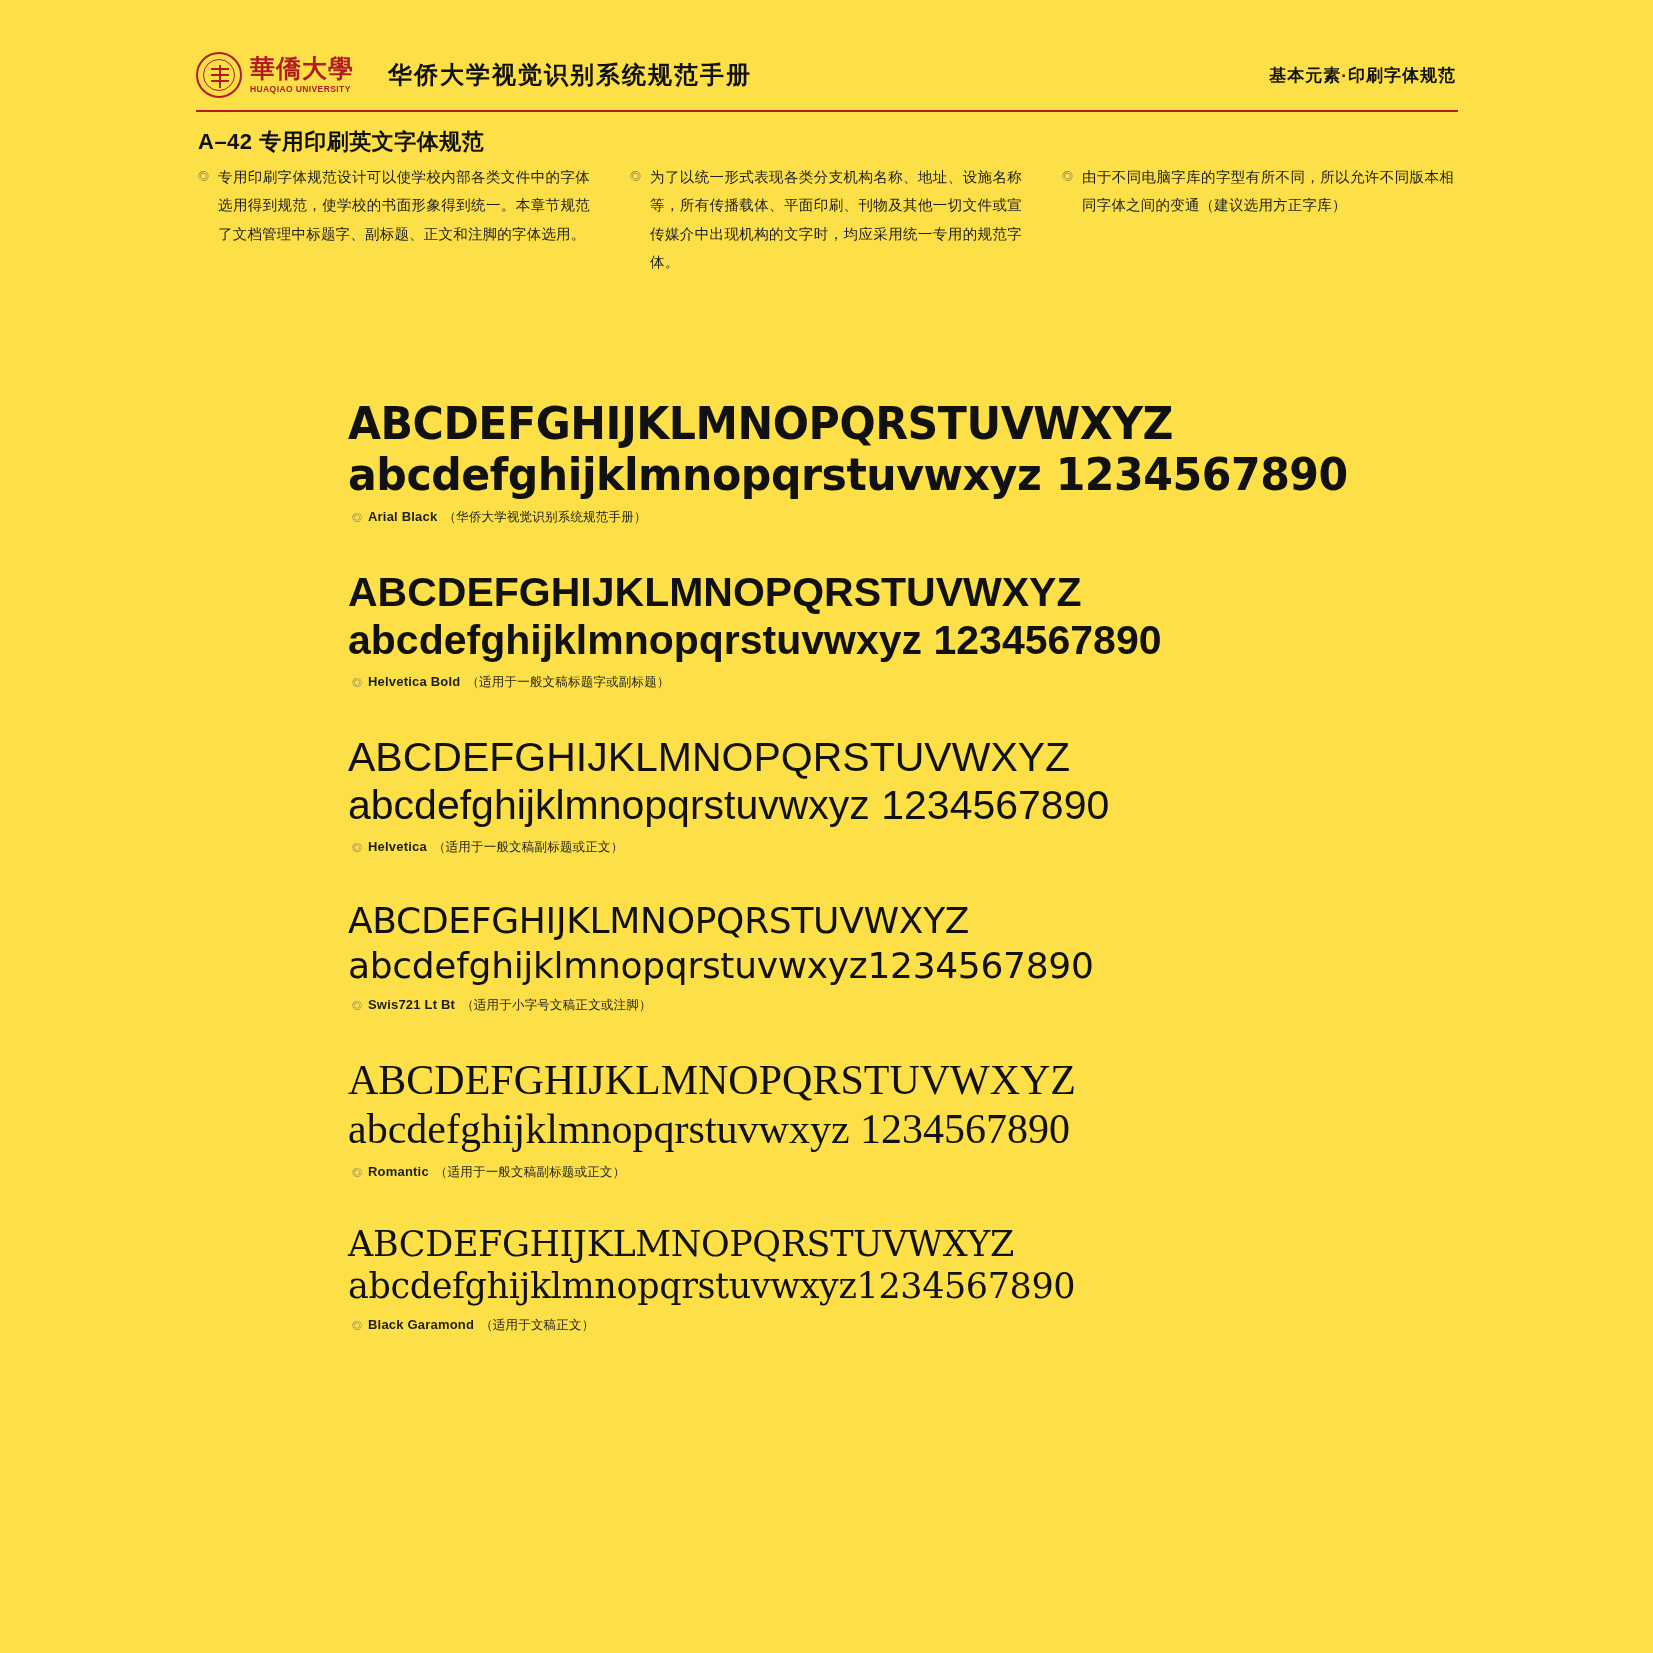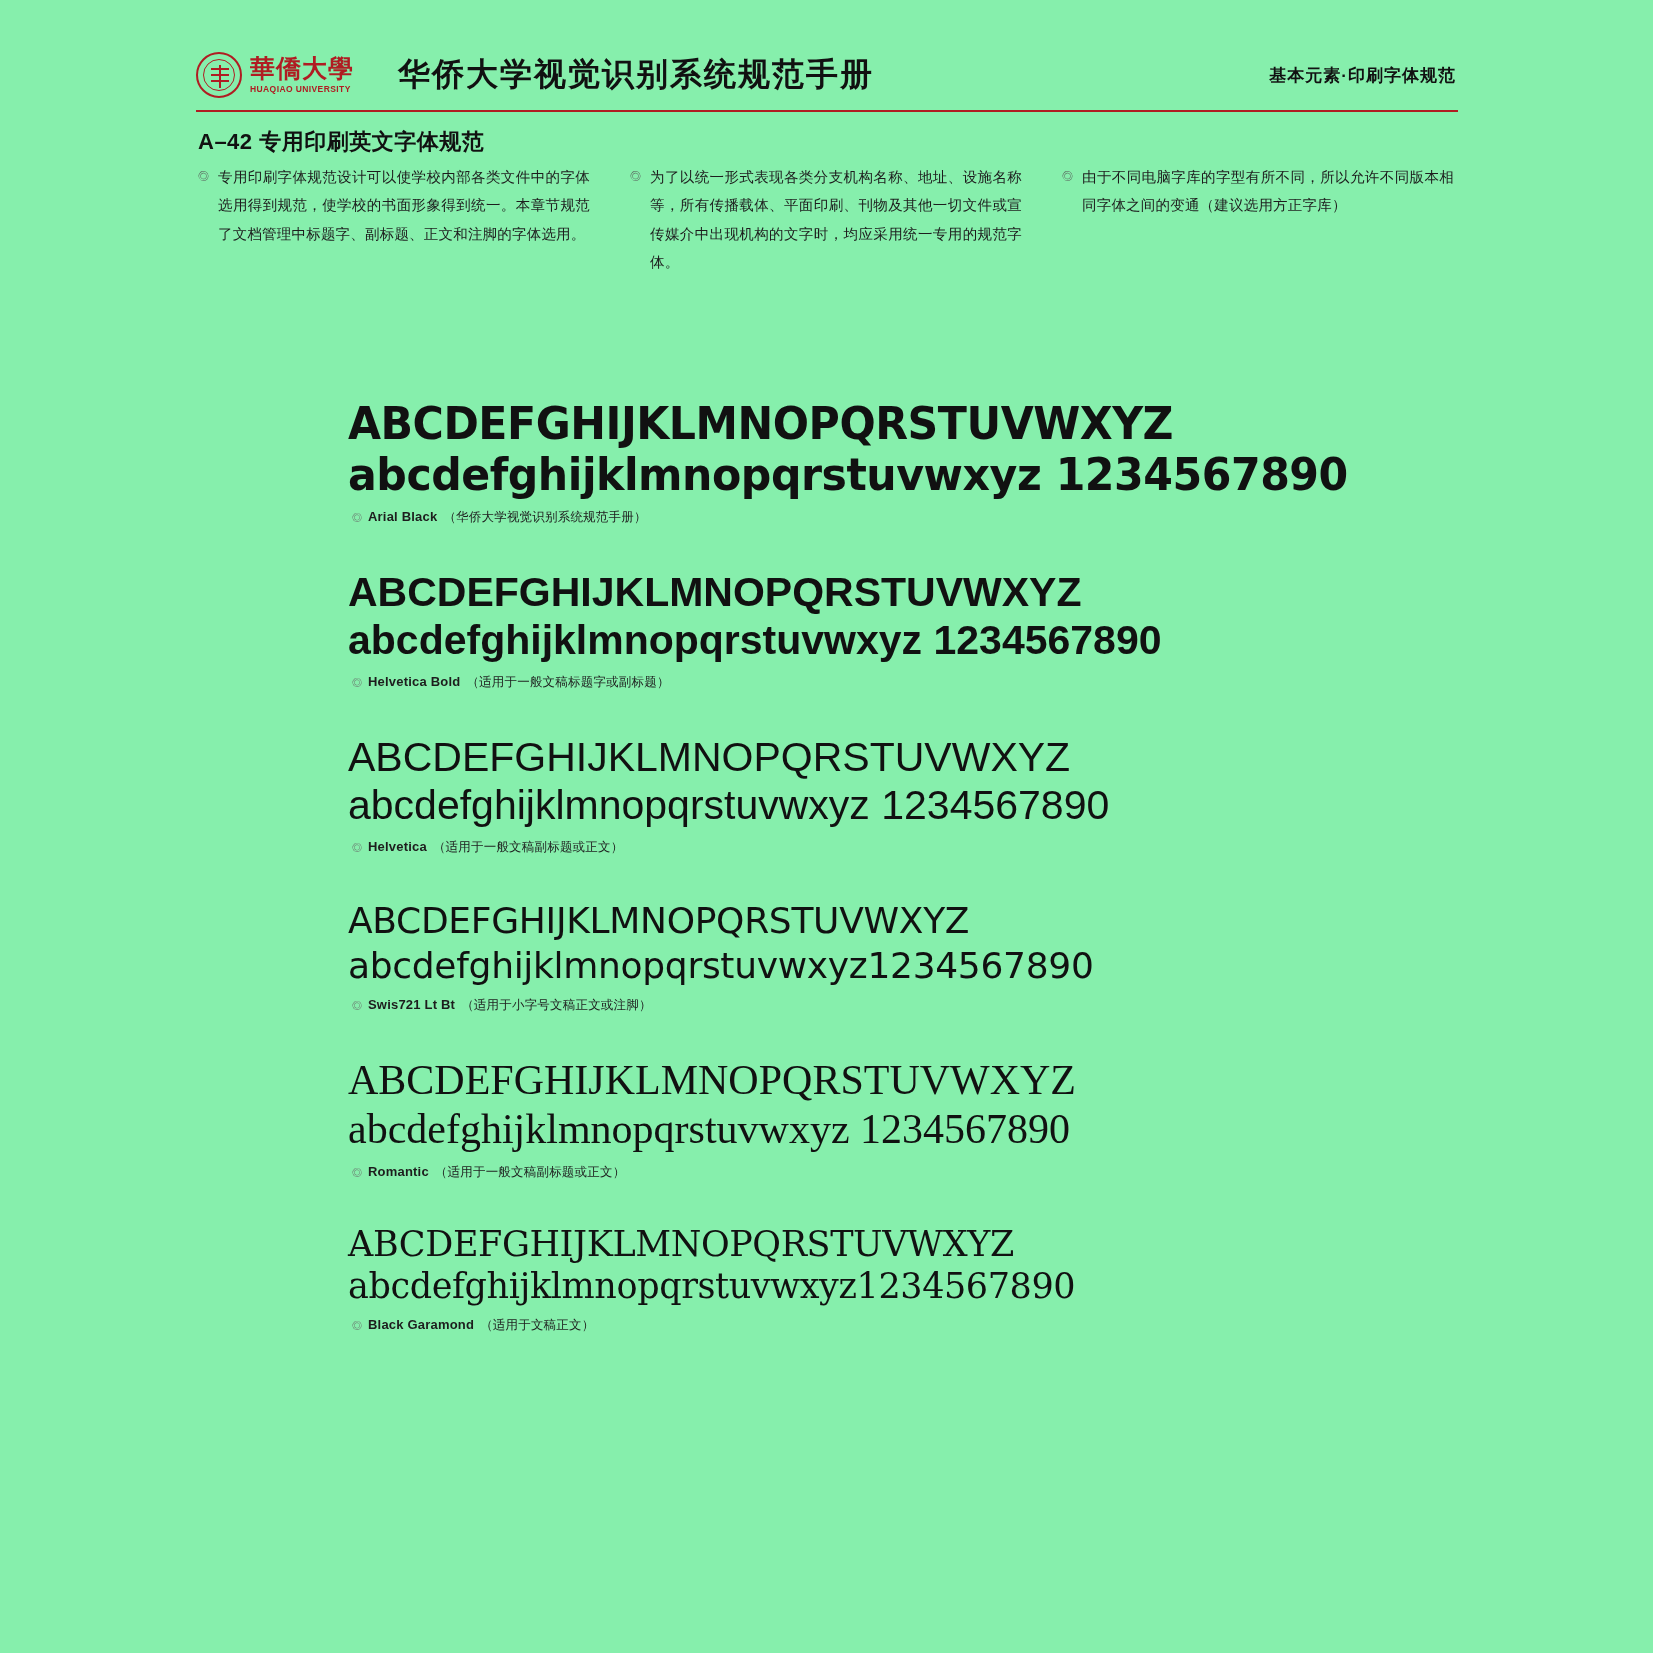--- a/index.html
+++ b/index.html
@@ -12,21 +12,21 @@
     height: 1653px;
     position: relative;
     font-family: "Liberation Sans", sans-serif;
     color: #1a1a1a;
     overflow: hidden;
   }
   .page {
     position: absolute;
     left: 0; top: 0;
     width: 1653px; height: 1653px;
-    background: #86efac;
+    background: #fde047;
   }
 
   
   .header {
     position: absolute;
     left: 196px;
     top: 44px;
     width: 1262px;
     height: 62px;
     display: flex;
@@ -79,24 +79,24 @@
   .logo-en {
     font-size: 8.5px;
     font-weight: 700;
     color: #b01c22;
     letter-spacing: 0.4px;
     margin-top: 2px;
   }
   .header-title {
     font-family: "Liberation Serif", serif;
     font-weight: 700;
-    font-size: 32px;
+    font-size: 24px;
     letter-spacing: 2px;
     color: #111;
-    margin-left: 26px;
+    margin-left: 16px;
     white-space: nowrap;
   }
   .header-right {
     margin-left: auto;
     font-size: 17px;
     font-weight: 700;
     color: #111;
     letter-spacing: 1px;
     white-space: nowrap;
     padding-right: 2px;

